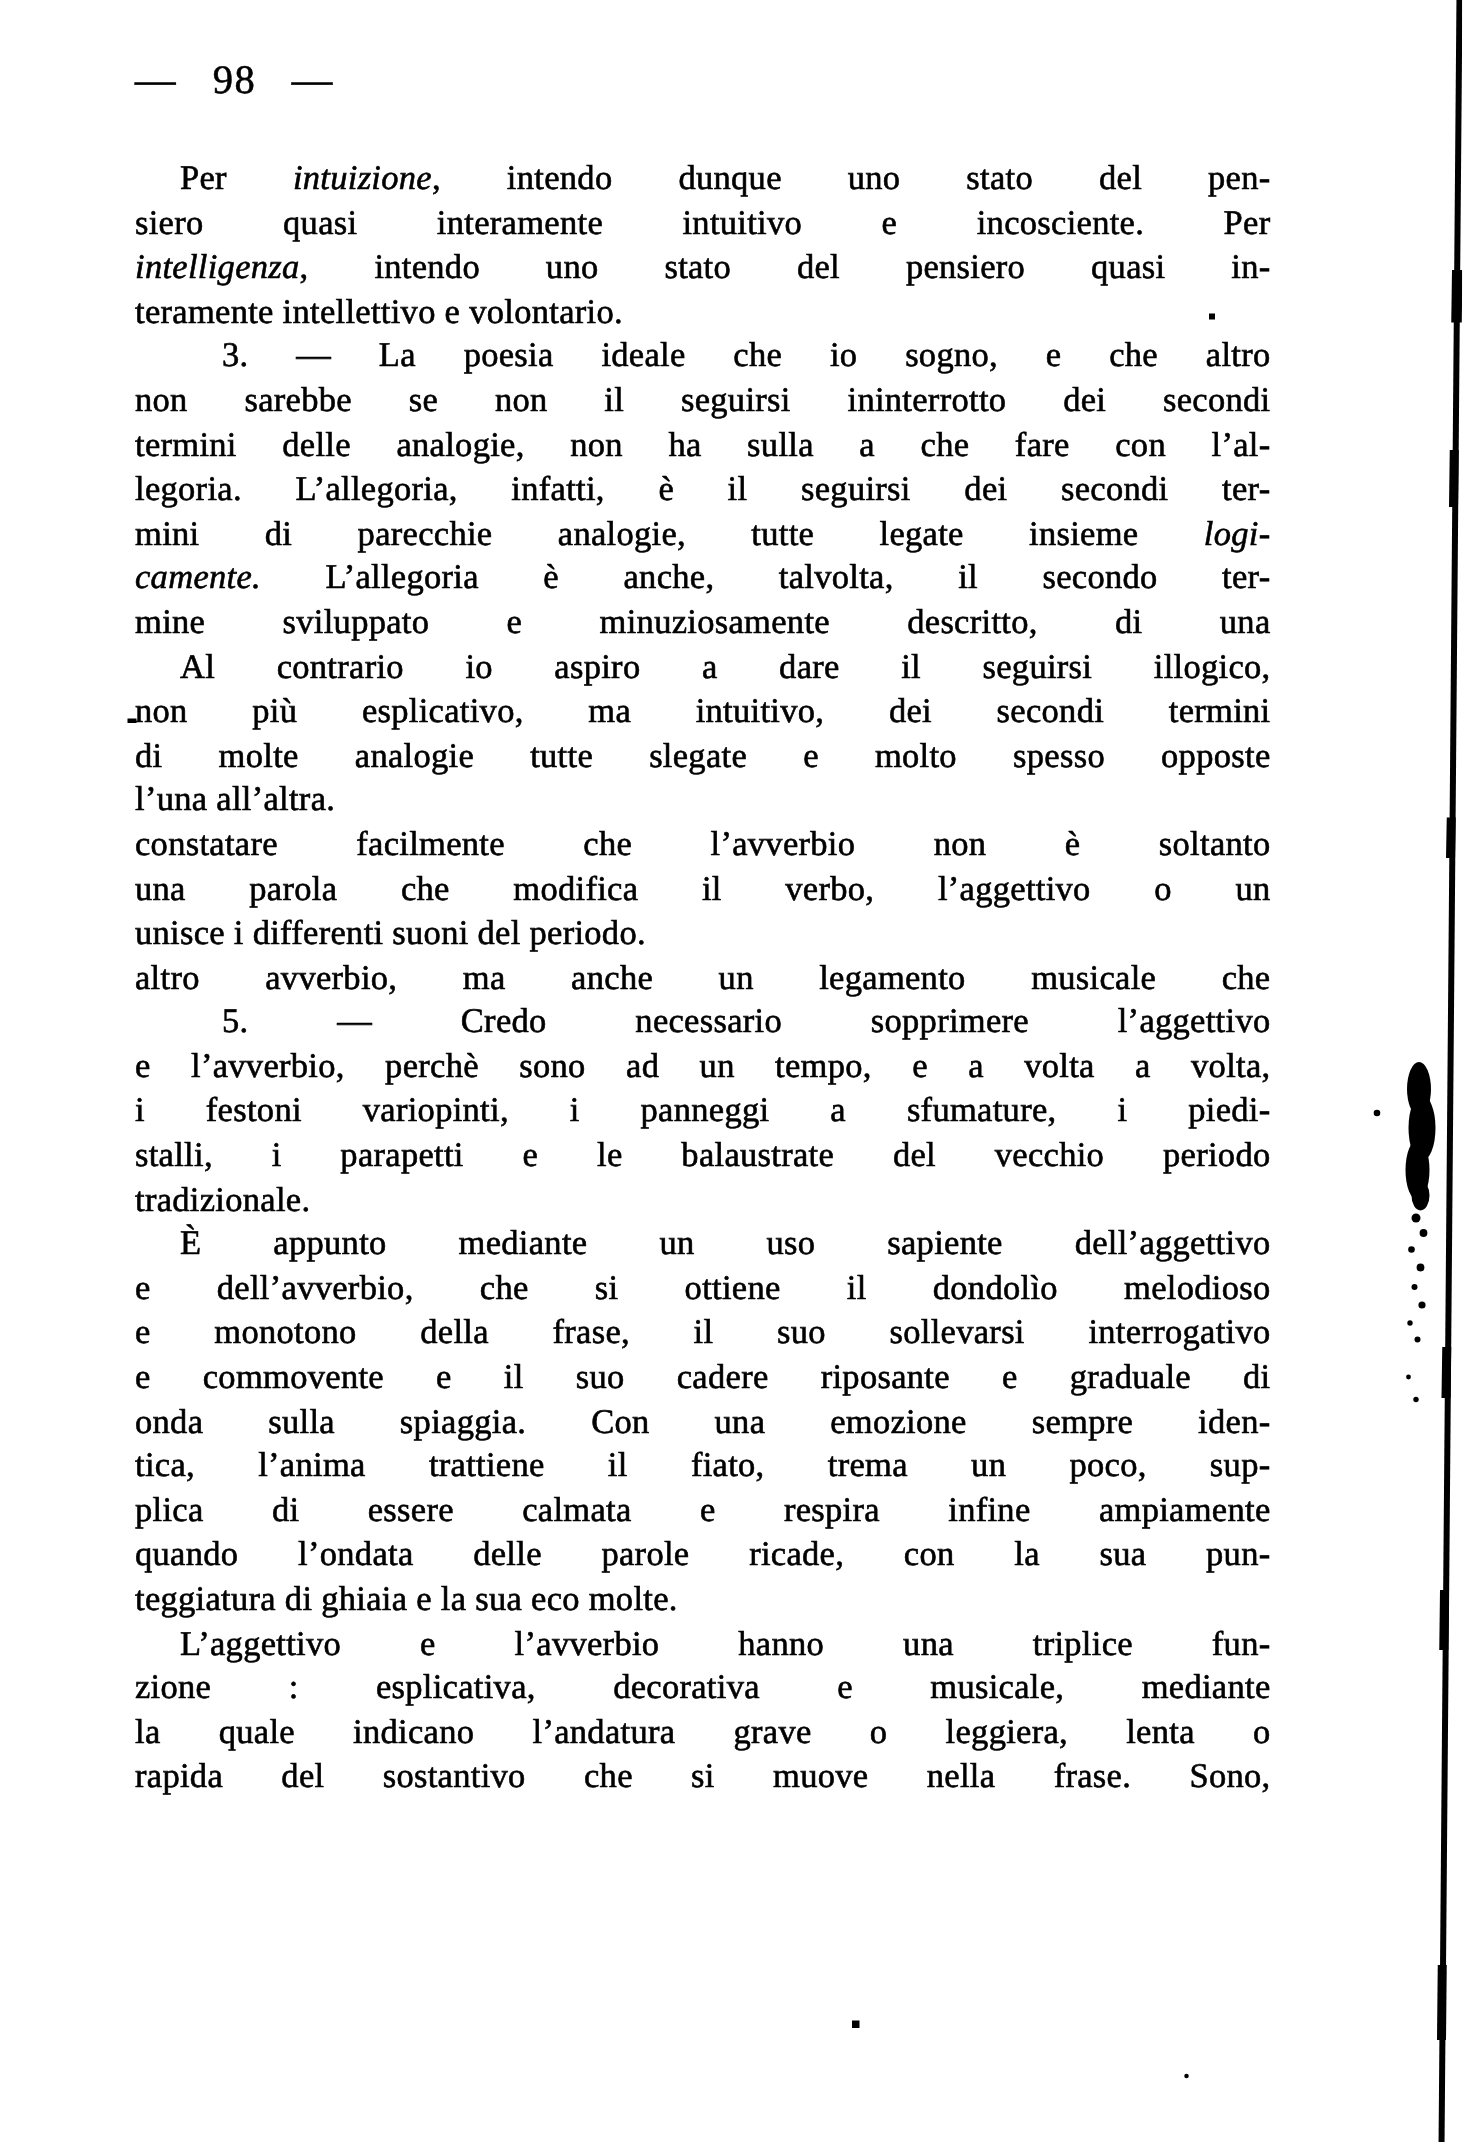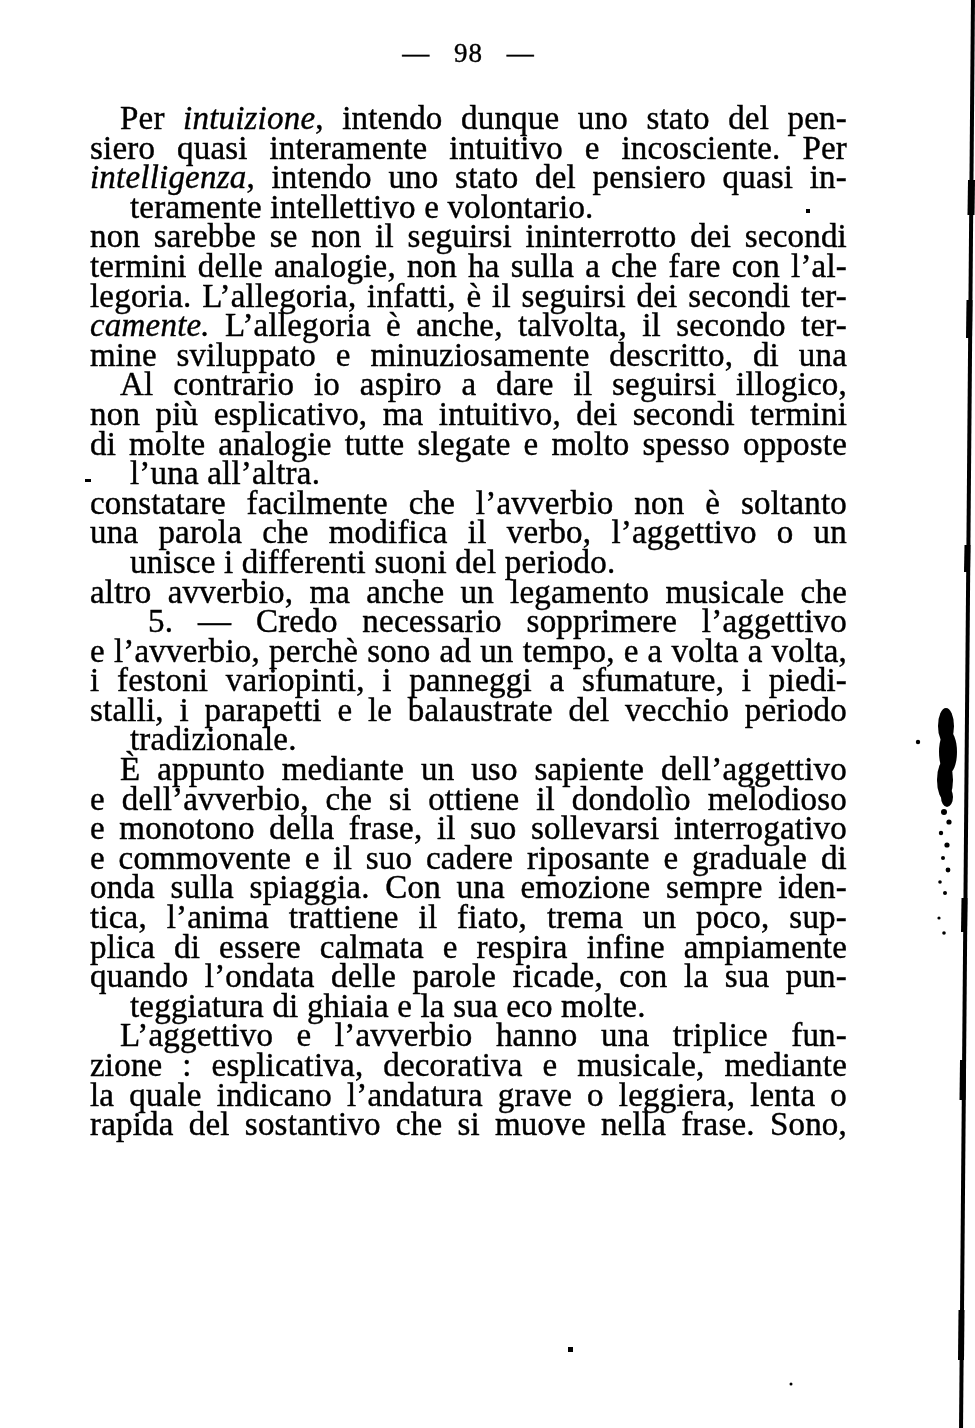--- a/index.html
+++ b/index.html
@@ -3,53 +3,55 @@
 <meta charset="utf-8">
 <style>
   html,body{margin:0;padding:0;background:#fff;}
   .page{
     position:relative;width:975px;height:1428px;background:#ffffff;
     font-family:"Liberation Serif","DejaVu Serif",serif;color:#000;
     overflow:hidden;
   }
   .pagenum{
     position:absolute;left:90px;top:38px;width:757px;
-    text-align:center;font-size:27px;word-spacing:16px;letter-spacing:1px;
+    text-align:left;font-size:27px;word-spacing:16px;letter-spacing:1px;
     -webkit-text-stroke:0.4px #000;
   }
   .text-block{
     position:absolute;left:90px;top:104px;width:757px;
-    font-size:33px;line-height:29.6px;letter-spacing:0.2px;
+    font-size:23px;line-height:29.6px;letter-spacing:0.2px;
     -webkit-text-stroke:0.4px #000;
   }
   .line{
     height:29.6px;text-align:justify;text-align-last:justify;
     text-justify:inter-word;white-space:normal;overflow:visible;
   }
-  .line.flush{text-align-last:left;margin-left:40px;}
+  .line.flush{text-align-last:left;}
   .line.ind-para{padding-left:30px;}
   .line.ind-num{padding-left:58px;}
   .it{font-style:italic;}
   .artifacts{position:absolute;left:0;top:0;width:975px;height:1428px;pointer-events:none;}
 </style>
 </head>
 <body>
 
 <div class="page">
 
   <div class="pagenum">— 98 —</div>
 
   <div class="text-block">
       <div class="line ind-para"><span>Per </span><span class="it">intuizione</span><span>, intendo dunque uno stato del pen-</span></div>
       <div class="line ind-none"><span>siero quasi interamente intuitivo e incosciente. Per</span></div>
       <div class="line ind-none"><span class="it">intelligenza</span><span>, intendo uno stato del pensiero quasi in-</span></div>
       <div class="line ind-none flush"><span>teramente intellettivo e volontario.</span></div>
+      <div class="line ind-num"><span>3. — La poesia ideale che io sogno, e che altro</span></div>
       <div class="line ind-none"><span>non sarebbe se non il seguirsi ininterrotto dei secondi</span></div>
       <div class="line ind-none"><span>termini delle analogie, non ha sulla a che fare con l’al-</span></div>
       <div class="line ind-none"><span>legoria. L’allegoria, infatti, è il seguirsi dei secondi ter-</span></div>
+      <div class="line ind-none"><span>mini di parecchie analogie, tutte legate insieme </span><span class="it">logi-</span></div>
       <div class="line ind-none"><span class="it">camente.</span><span> L’allegoria è anche, talvolta, il secondo ter-</span></div>
       <div class="line ind-none"><span>mine sviluppato e minuziosamente descritto, di una</span></div>
       <div class="line ind-para"><span>Al contrario io aspiro a dare il seguirsi illogico,</span></div>
       <div class="line ind-none"><span>non più esplicativo, ma intuitivo, dei secondi termini</span></div>
       <div class="line ind-none"><span>di molte analogie tutte slegate e molto spesso opposte</span></div>
       <div class="line ind-none flush"><span>l’una all’altra.</span></div>
       <div class="line ind-none"><span>constatare facilmente che l’avverbio non è soltanto</span></div>
       <div class="line ind-none"><span>una parola che modifica il verbo, l’aggettivo o un</span></div>
       <div class="line ind-none flush"><span>unisce i differenti suoni del periodo.</span></div>
       <div class="line ind-none"><span>altro avverbio, ma anche un legamento musicale che</span></div>

